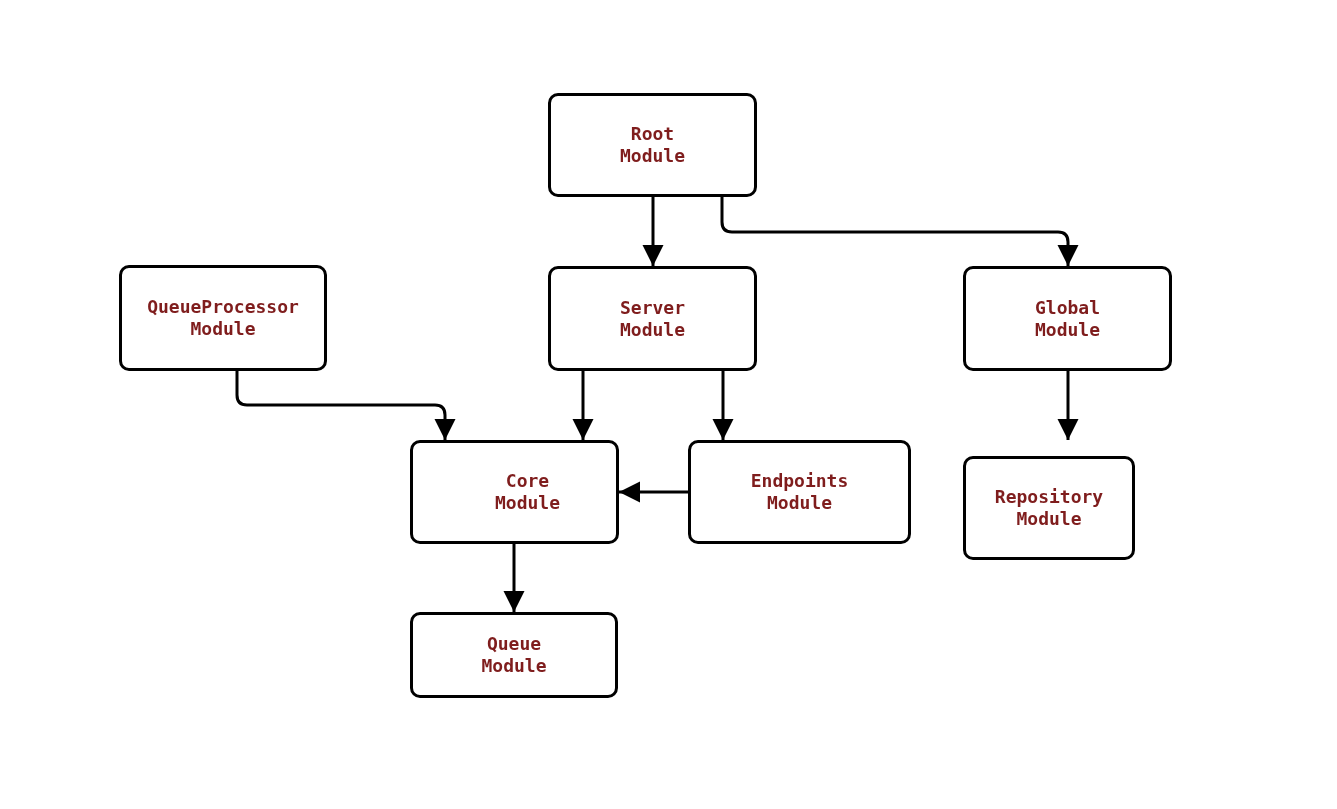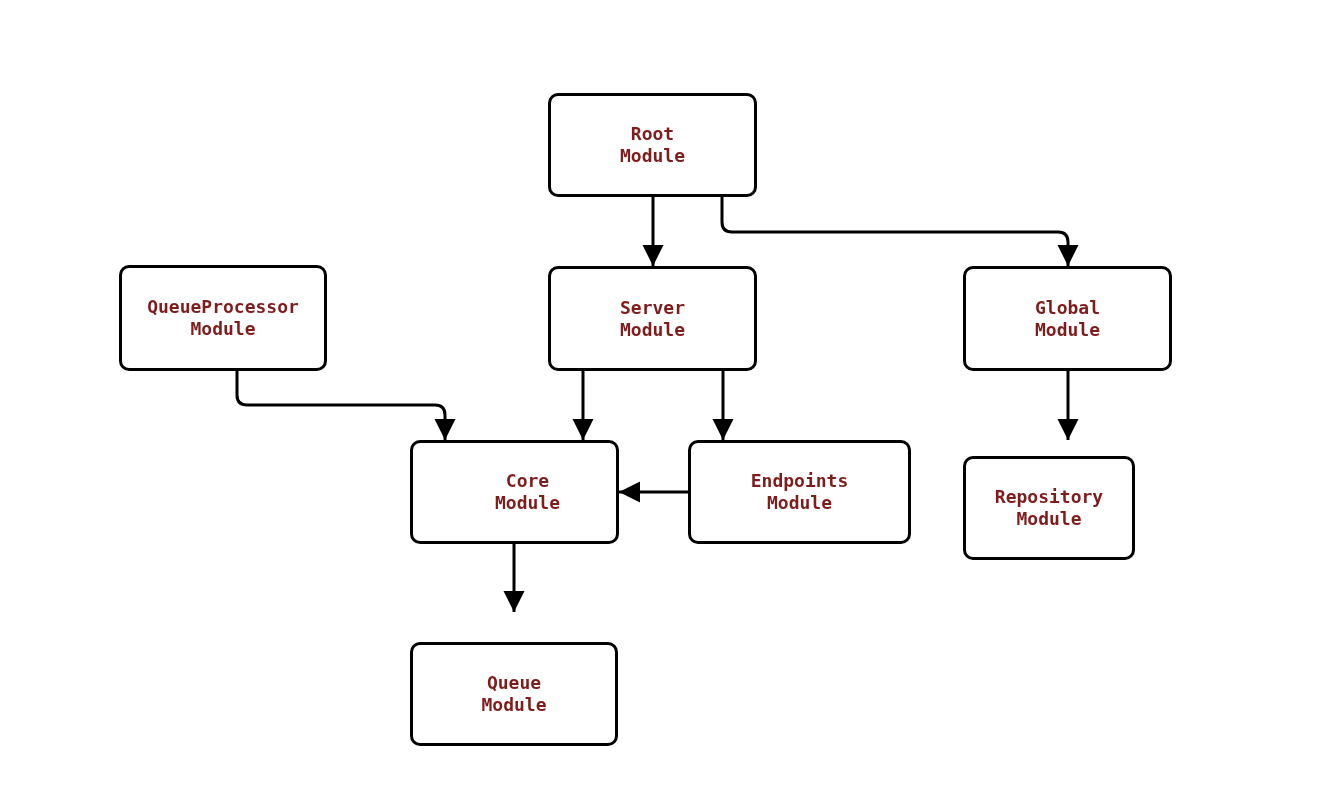--- a/index.html
+++ b/index.html
@@ -44,21 +44,21 @@
     line-height: 22px;
     white-space: nowrap;
   }
   .node-root          { left: 548px;  top: 93px;  width: 209px; height: 104px; }
   .node-queueprocessor{ left: 119px;  top: 265px; width: 208px; height: 106px; }
   .node-server        { left: 548px;  top: 266px; width: 209px; height: 105px; }
   .node-global        { left: 963px;  top: 266px; width: 209px; height: 105px; }
   .node-core          { left: 410px;  top: 440px; width: 209px; height: 104px; padding-left: 26px; }
   .node-endpoints     { left: 688px;  top: 440px; width: 223px; height: 104px; }
   .node-repository    { left: 963px;  top: 456px; width: 172px; height: 104px; }
-  .node-queue         { left: 410px;  top: 612px; width: 208px; height: 104px; margin-top: 30px; }
+  .node-queue         { left: 410px;  top: 612px; width: 208px; height: 86px; }
 </style>
 </head>
 <body>
 
 <div class="canvas">
 
   <svg class="edges-layer" width="1337" height="809" viewBox="0 0 1337 809" xmlns="http://www.w3.org/2000/svg">
     <defs>
       <marker id="arrowhead" viewBox="0 0 10 10" refX="10" refY="5" markerWidth="7" markerHeight="9" orient="auto">
         <path d="M 0 0 L 10 5 L 0 10 z" fill="#000000"></path>

